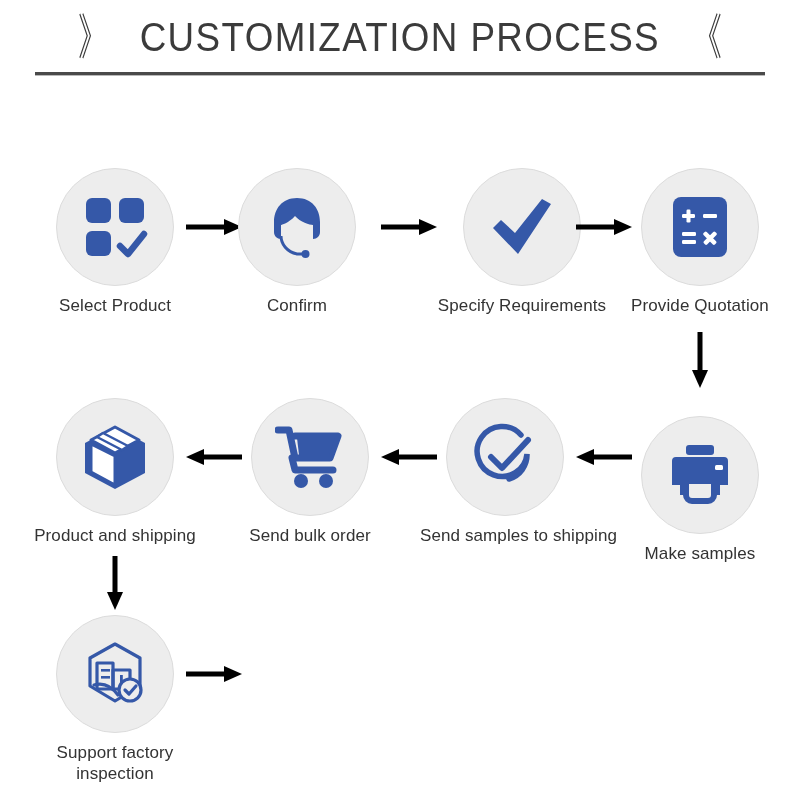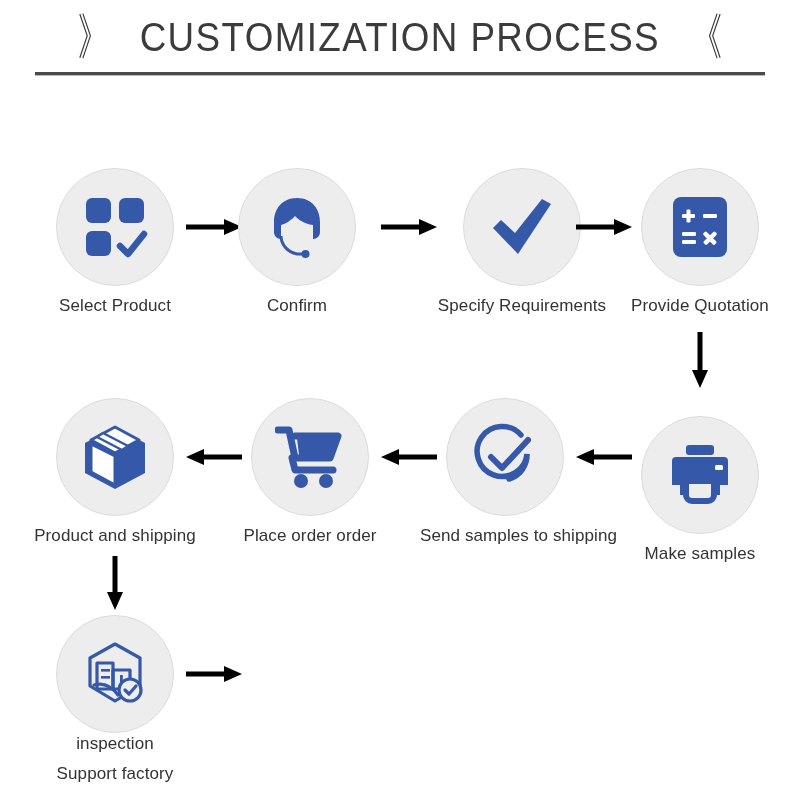--- a/index.html
+++ b/index.html
@@ -188,21 +188,21 @@
   <div class="node" style="left:225px;top:398px;">
     <div class="circle">
       <svg width="70" height="66" viewBox="0 0 70 66">
         <path d="M3 6 L14 6 L20 34 L55 34 L63 12 L20 12" fill="none" stroke="#3558a8" stroke-width="7" stroke-linecap="round" stroke-linejoin="round"></path>
         <path d="M22 14 L60 14 L54 31 L24 31 Z" fill="#3558a8"></path>
         <path d="M17 34 L20 46 L58 46" fill="none" stroke="#3558a8" stroke-width="7" stroke-linecap="round" stroke-linejoin="round"></path>
         <circle cx="26" cy="57" r="7" fill="#3558a8"></circle>
         <circle cx="51" cy="57" r="7" fill="#3558a8"></circle>
       </svg>
     </div>
-    <div class="node-label">Place order order</div>
+    <div class="node-label">Send bulk order</div>
   </div>
 
   <div class="arrow-h" style="left:381px;top:446px;width:56px;">
     <svg width="56" height="22" viewBox="0 0 56 22">
       <rect x="14" y="8.5" width="42" height="5" fill="#000000"></rect>
       <polygon points="18,3 0,11 18,19" fill="#000000"></polygon>
     </svg>
   </div>
 
   <div class="node" style="left:420px;top:398px;">
@@ -248,22 +248,22 @@
         <path d="M17 24 L33 24 L33 50 L17 50 Z" fill="none" stroke="#3558a8" stroke-width="3.2" stroke-linejoin="round"></path>
         <rect x="21" y="30" width="9" height="2.6" fill="#3558a8"></rect>
         <rect x="21" y="37" width="9" height="2.6" fill="#3558a8"></rect>
         <path d="M33 31 L50 31 L50 50 L33 50 Z" fill="none" stroke="#3558a8" stroke-width="3.2" stroke-linejoin="round"></path>
         <rect x="40" y="36" width="2.8" height="10" fill="#3558a8"></rect>
         <path d="M14 46 C24 43 32 48 38 56" fill="none" stroke="#3558a8" stroke-width="3.2" stroke-linecap="round"></path>
         <circle cx="50" cy="51" r="11" fill="#ededed" stroke="#3558a8" stroke-width="3.2"></circle>
         <path d="M45 51 L49 55 L56 47" fill="none" stroke="#3558a8" stroke-width="3.2" stroke-linecap="round" stroke-linejoin="round"></path>
       </svg>
     </div>
+    <div class="node-label wrap">Support factory</div>
     <div class="node-label wrap" style="margin-top:0;">inspection</div>
-    <div class="node-label wrap">Support factory</div>
   </div>
 
   <div class="arrow-h" style="left:186px;top:663px;width:56px;">
     <svg width="56" height="22" viewBox="0 0 56 22">
       <rect x="0" y="8.5" width="42" height="5" fill="#000000"></rect>
       <polygon points="38,3 56,11 38,19" fill="#000000"></polygon>
     </svg>
   </div>
 
 

